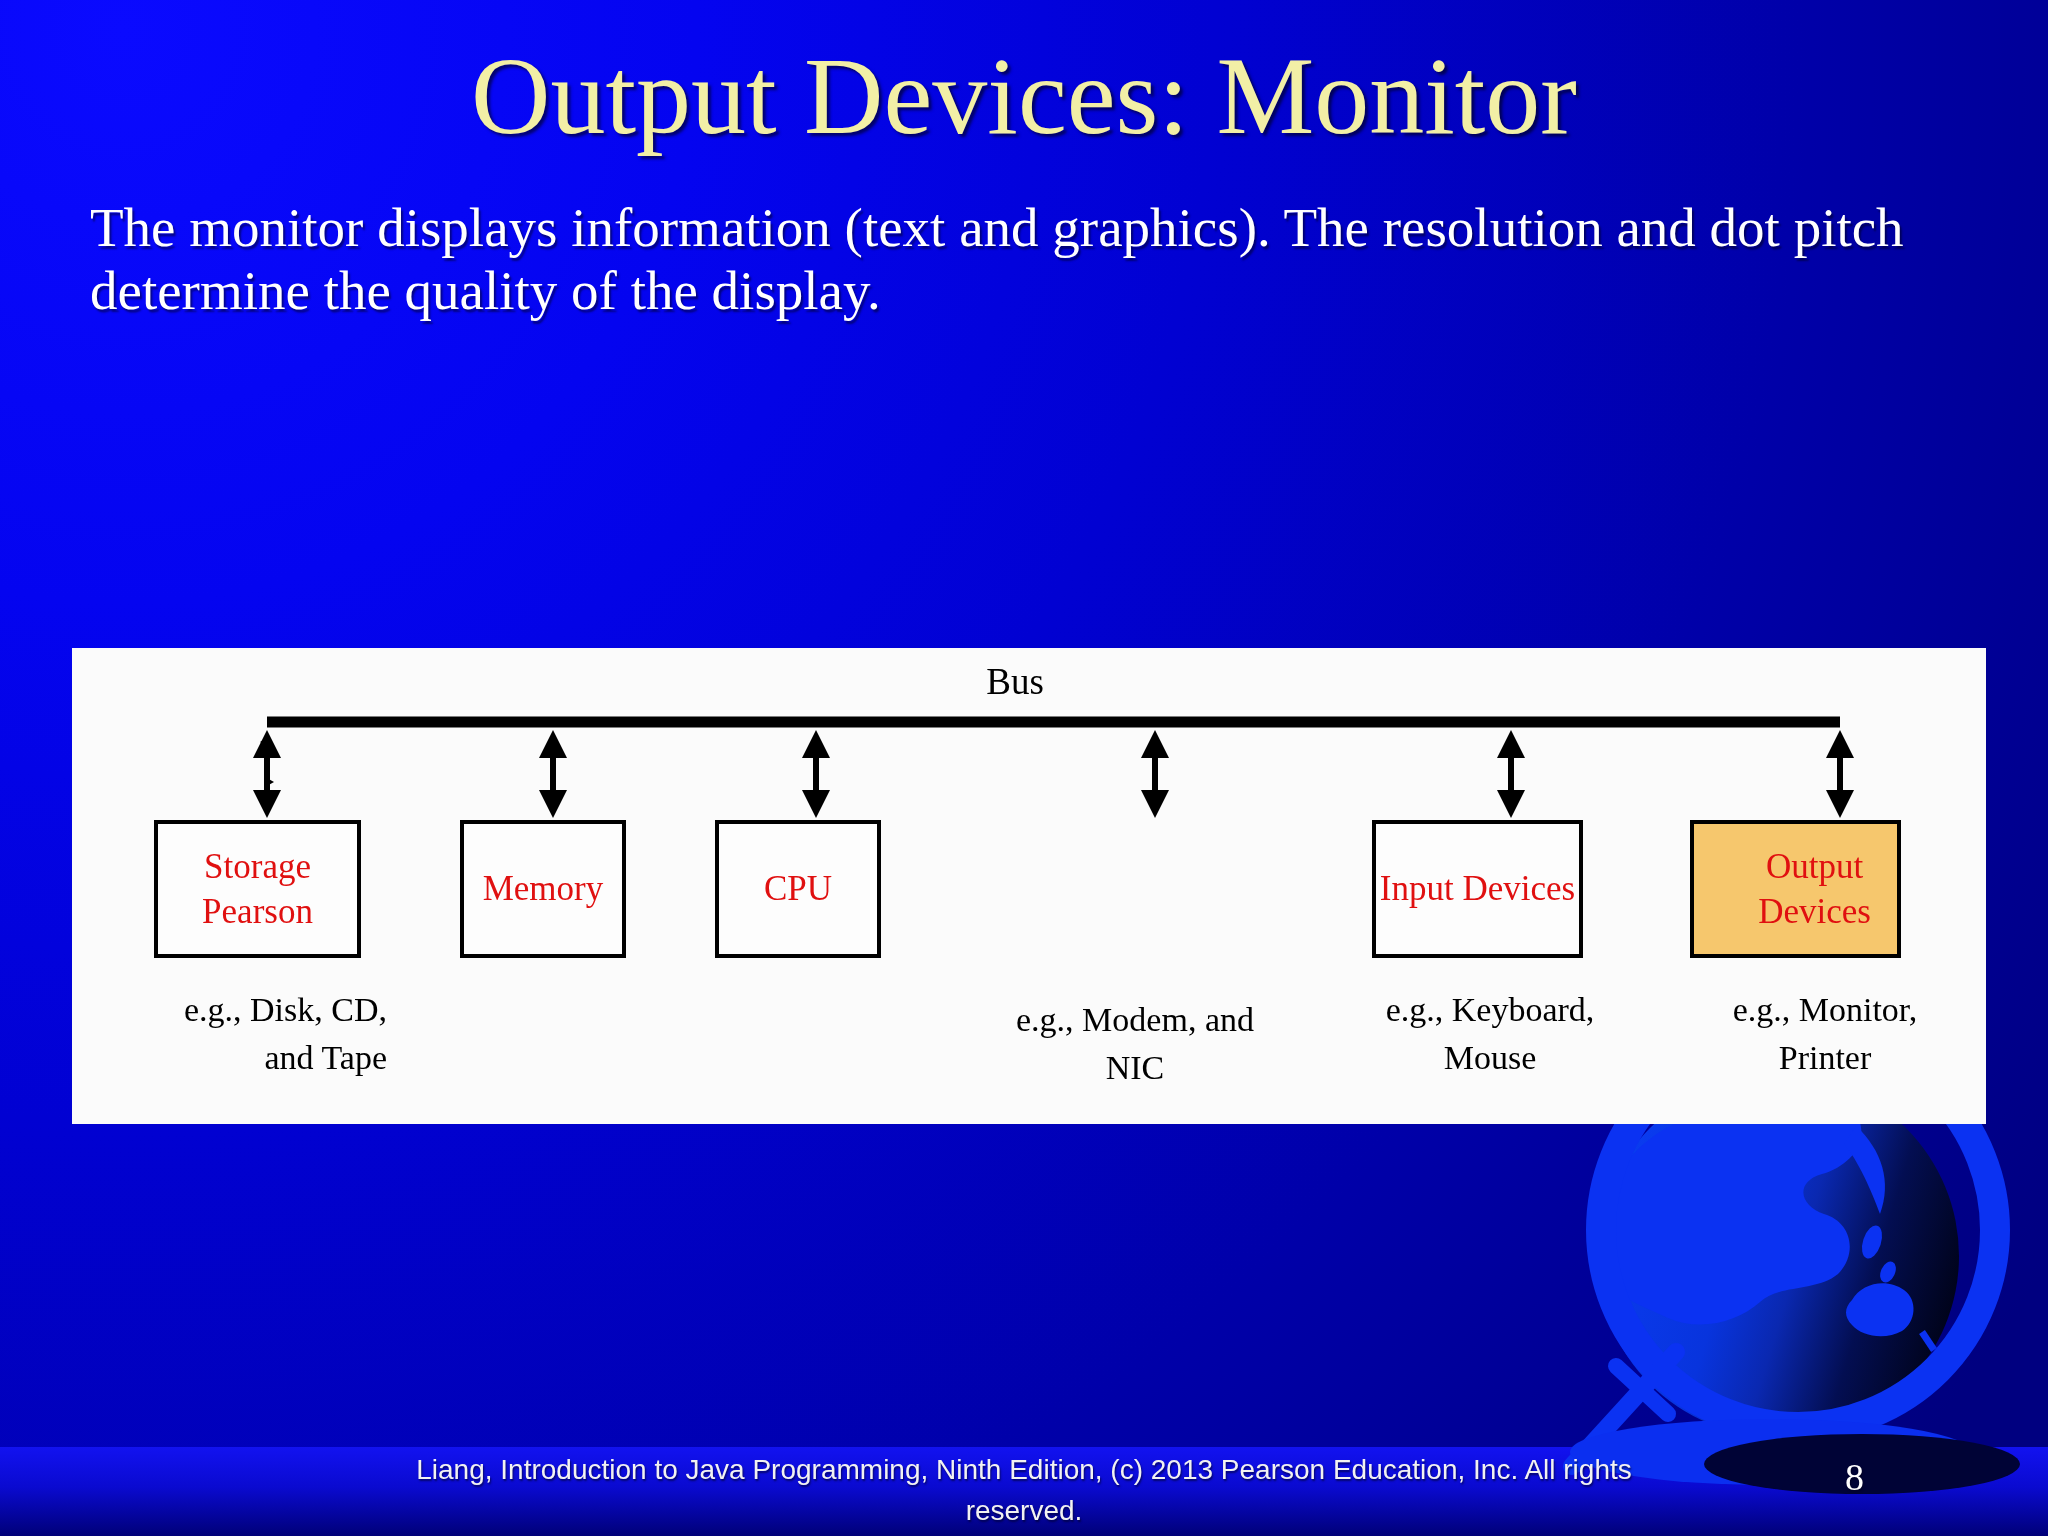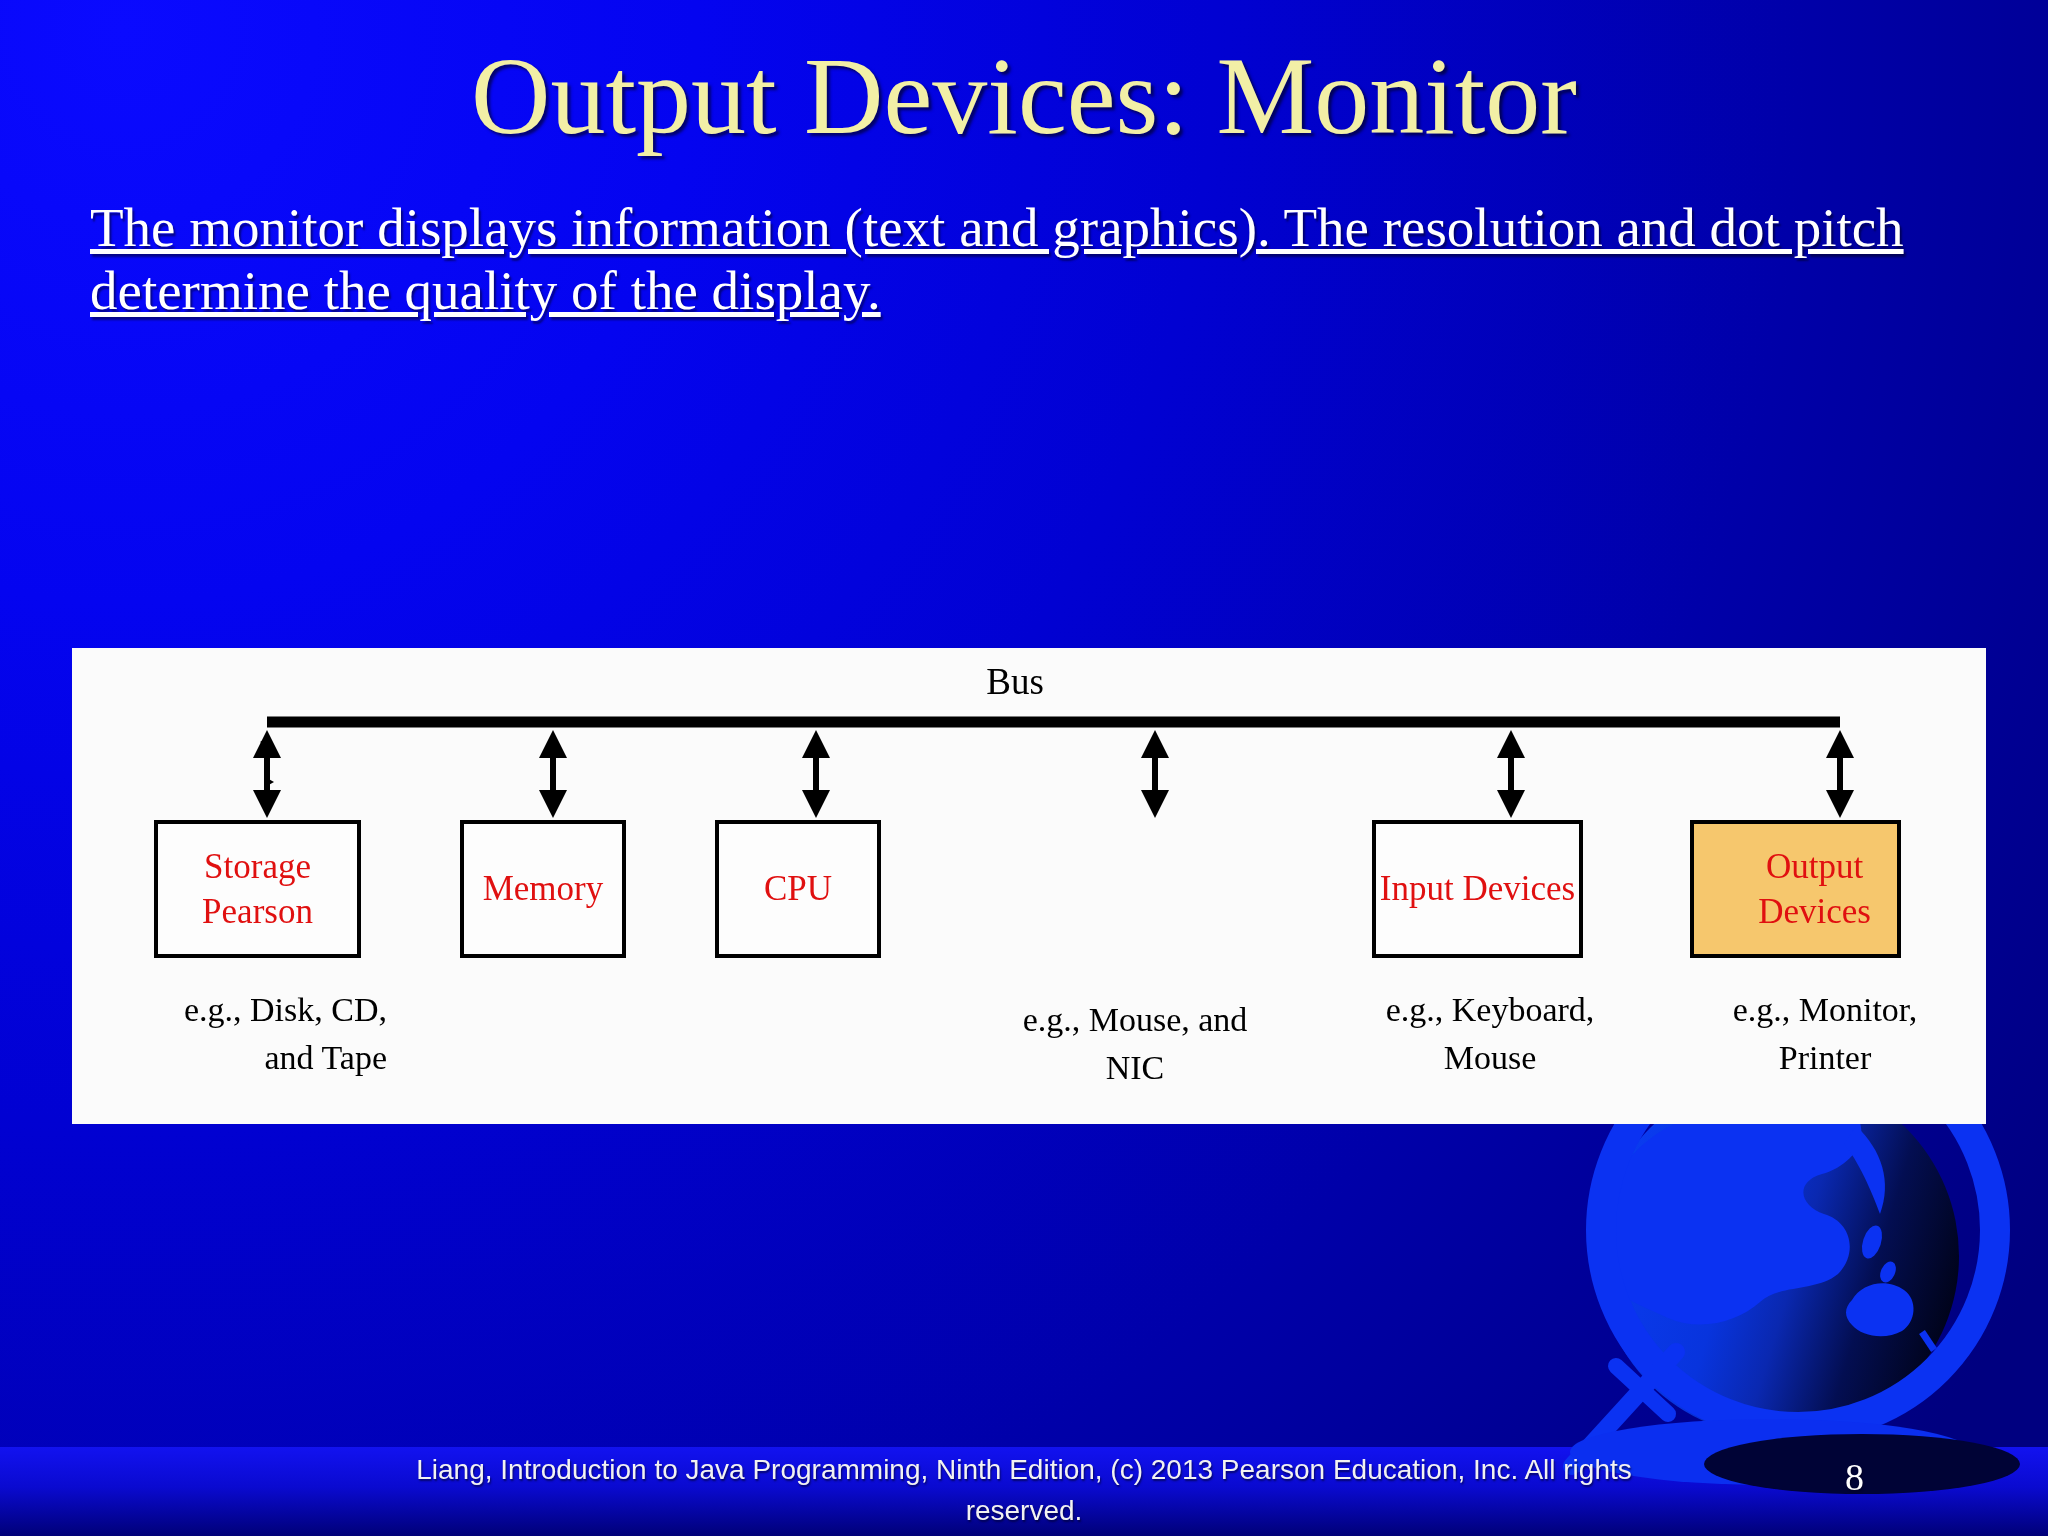--- a/index.html
+++ b/index.html
@@ -10,21 +10,20 @@
   }
   .title{
     position:absolute;top:30px;left:0;width:100%;text-align:center;
     font-size:110px;line-height:1.2;color:#f2efa6;
     text-shadow:3px 3px 3px rgba(0,0,0,.55);
   }
   .body-text{
     position:absolute;left:90px;top:196px;width:1920px;
     font-size:55px;line-height:1.15;color:#ffffff;
     text-shadow:2px 3px 2px rgba(0,0,0,.45);
-    text-decoration:underline;
   }
   
   .panel{
     position:absolute;left:72px;top:648px;width:1914px;height:476px;
     background:#fbfbfb;z-index:5;
   }
   .bus-label{
     position:absolute;left:843px;top:12px;width:200px;text-align:center;
     font-size:37px;color:#000;
   }
@@ -117,21 +116,21 @@
       </g>
     </svg>
 
     <div class="dbox box-storage">Storage Pearson</div>
     <div class="dbox box-cpu">CPU</div>
     <div class="dbox box-memory">Memory</div>
     <div class="dbox box-input">Input Devices</div>
     <div class="dbox box-output highlight">Output Devices</div>
 
     <div class="example ex-storage">e.g., Disk, CD, and Tape</div>
-    <div class="example ex-comm">e.g., Mouse, and NIC</div>
+    <div class="example ex-comm">e.g., Modem, and NIC</div>
     <div class="example ex-input">e.g., Keyboard, Mouse</div>
     <div class="example ex-output">e.g., Monitor, Printer</div>
   </div>
 
   <div class="footer-band"></div>
 
   <svg class="globe" width="508" height="496" viewBox="1540 1040 508 496">
     <defs>
       <linearGradient id="sg" gradientUnits="userSpaceOnUse" x1="1600" y1="1190" x2="1965" y2="1300">
         <stop offset="0" stop-color="#0a3cf2"></stop>

